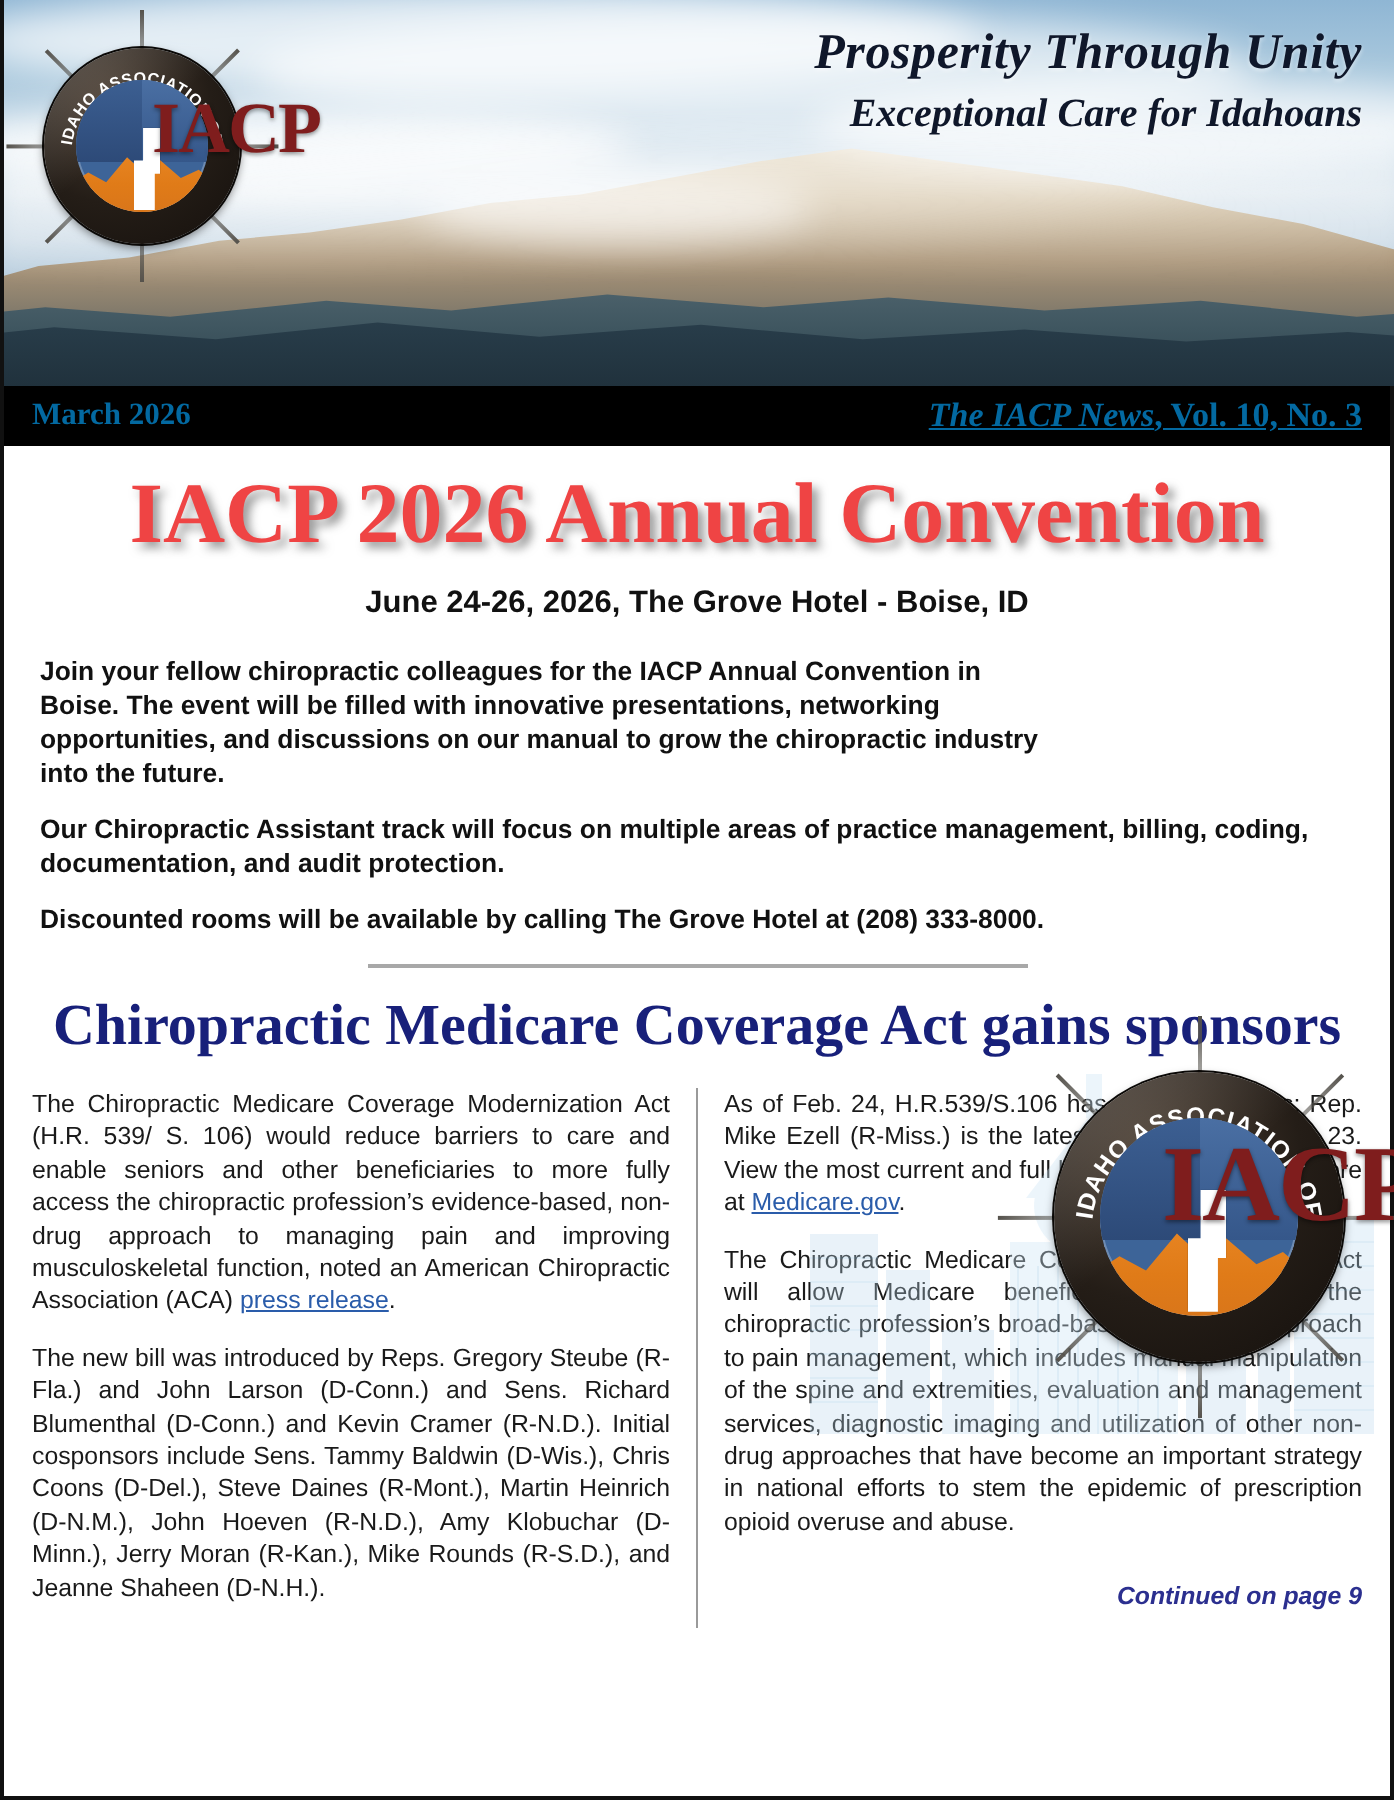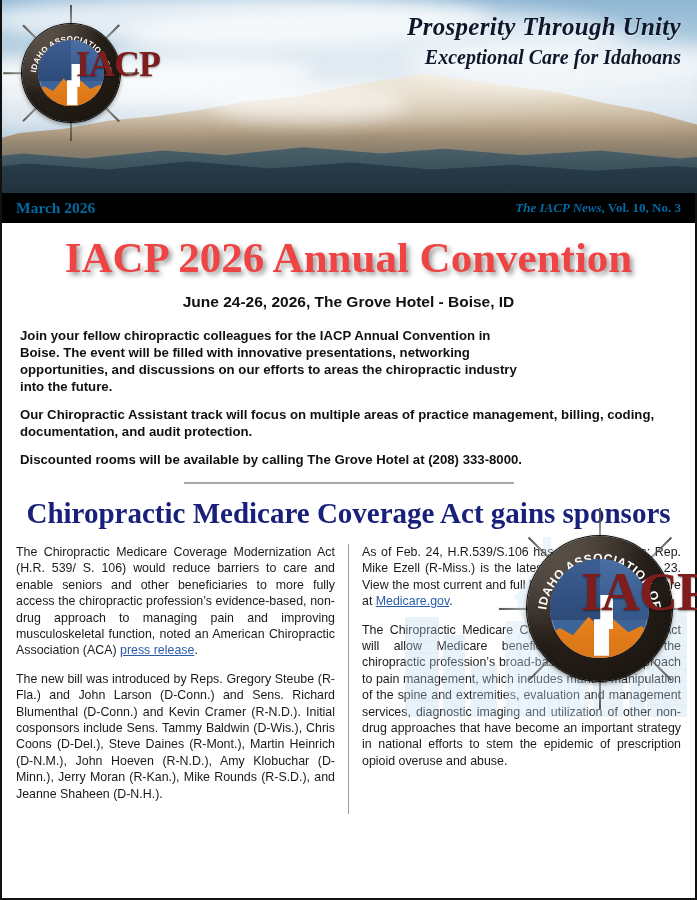--- a/index.html
+++ b/index.html
@@ -140,21 +140,21 @@
   .sealConv .letters{font-size:54px;line-height:52px;top:21%;}
 
   
   .datebar{
     position:relative;height:30px;background:#000;color:#0369a1;
     display:flex;align-items:center;justify-content:space-between;
     padding:0 14px;box-sizing:border-box;
     font-family:"Liberation Serif", serif;
   }
   .datebar .dl{font-size:15.5px;font-weight:bold;}
-  .datebar .dr{font-size:13px;font-weight:bold;}
+  .datebar .dr{font-size:17px;font-weight:bold;text-decoration:underline;}
   .datebar .dr i{font-style:italic;}
 
   
   .content{position:relative;padding:0 14px;box-sizing:border-box;}
 
   .capitolbg{
     position:absolute;left:395px;top:292px;width:300px;height:200px;
     opacity:.38;z-index:1;pointer-events:none;
   }
 
@@ -322,37 +322,38 @@
         <div class="mtn"></div>
         <div class="idaho"></div>
       </div>
       <div class="letters">IACP</div>
     </div>
 
     <h1 class="conv-title">IACP 2026 Annual Convention</h1>
     <div class="conv-sub">June 24-26, 2026, The Grove Hotel - Boise, ID</div>
 
     <div class="conv-body">
-      <p class="narrow">Join your fellow chiropractic colleagues for the IACP Annual Convention in Boise. The event will be filled with innovative presentations, networking opportunities, and discussions on our efforts to areas the chiropractic industry into the future.</p>
+      <p class="narrow">Join your fellow chiropractic colleagues for the IACP Annual Convention in Boise. The event will be filled with innovative presentations, networking opportunities, and discussions on our manual to grow the chiropractic industry into the future.</p>
       <p class="wide">Our Chiropractic Assistant track will focus on multiple areas of practice management, billing, coding, documentation, and audit protection.</p>
       <p class="wide">Discounted rooms will be available by calling The Grove Hotel at (208) 333-8000.</p>
     </div>
 
     <div class="rule"></div>
 
     <h2 class="sec-title">Chiropractic Medicare Coverage Act gains sponsors</h2>
 
     <div class="cols">
       <div class="col">
         <p><span>The Chiropractic Medicare Coverage Modernization Act (H.R. 539/ S. 106) would reduce barriers to care and enable seniors and other beneficiaries to more fully access the chiropractic profession’s evidence-based, non-drug approach to managing pain and improving musculoskeletal function, noted an American Chiropractic Association (ACA) </span><a href="#">press release</a><span>.</span></p>
         <p>The new bill was introduced by Reps. Gregory Steube (R-Fla.) and John Larson (D-Conn.) and Sens. Richard Blumenthal (D-Conn.) and Kevin Cramer (R-N.D.). Initial cosponsors include Sens. Tammy Baldwin (D-Wis.), Chris Coons (D-Del.), Steve Daines (R-Mont.), Martin Heinrich (D-N.M.), John Hoeven (R-N.D.), Amy Klobuchar (D-Minn.), Jerry Moran (R-Kan.), Mike Rounds (R-S.D.), and Jeanne Shaheen (D-N.H.).</p>
       </div>
 
       <div class="coldiv"></div>
 
       <div class="col">
         <p><span>As of Feb. 24, H.R.539/S.106 has 151 cosponsors; Rep. Mike Ezell (R-Miss.) is the latest, having joined Feb. 23. View the most current and full list of cosponsors and more at </span><a href="#">Medicare.gov</a><span>.</span></p>
         <p>The Chiropractic Medicare Coverage Modernization Act will allow Medicare beneficiaries access to the chiropractic profession’s broad-based, non-drug approach to pain management, which includes manual manipulation of the spine and extremities, evaluation and management services, diagnostic imaging and utilization of other non-drug approaches that have become an important strategy in national efforts to stem the epidemic of prescription opioid overuse and abuse.</p>
+        <div class="cont">Continued on page 9</div>
       </div>
     </div>
 
   </div>
 </div>
 
 </body></html>

